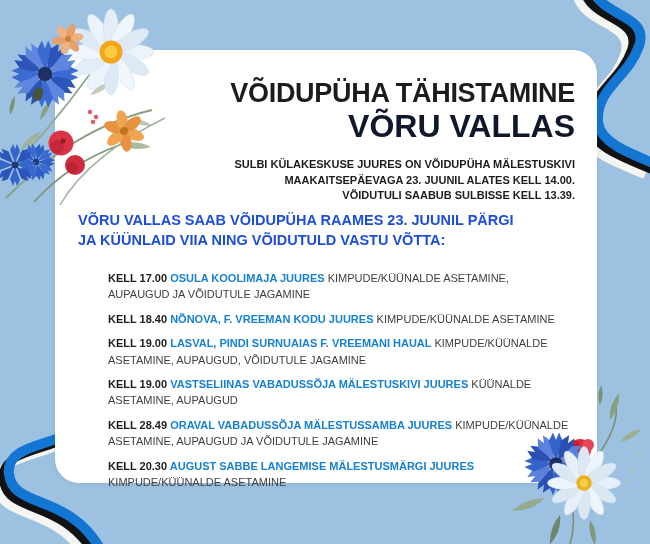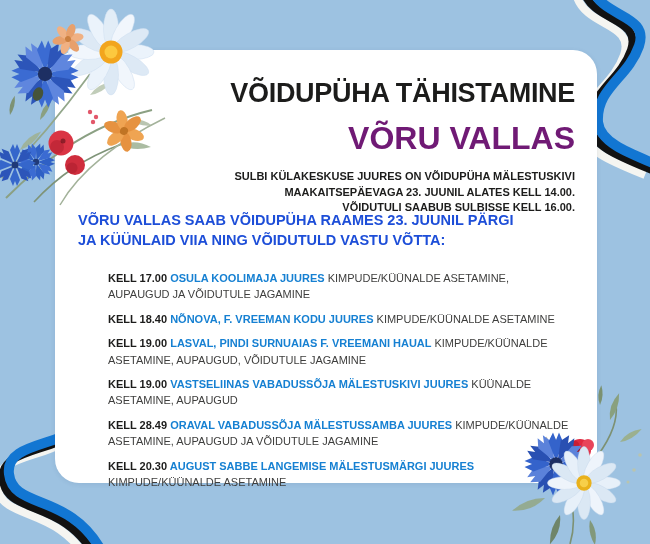--- a/index.html
+++ b/index.html
@@ -5,21 +5,21 @@
   html,body{margin:0;padding:0;}
   body{font-family:"Liberation Sans", sans-serif;}
   .stage{position:relative;width:650px;height:544px;overflow:hidden;background:#9dc2e1;}
   svg{display:block;}
   .ribbons{position:absolute;left:0;top:0;z-index:1;pointer-events:none;}
   .card{position:absolute;left:55px;top:50px;width:542px;height:433px;background:#ffffff;
         border-radius:24px;z-index:2;box-shadow:0 1px 5px rgba(40,70,110,.10);}
   .content{position:absolute;left:55px;top:50px;width:542px;height:454px;z-index:3;border-radius:13px;}
   .header-block{position:absolute;top:28px;right:22px;text-align:right;}
   .title1{font-size:27px;line-height:30px;font-weight:800;letter-spacing:-0.3px;color:#1c1c1b;white-space:nowrap;}
-  .title2{font-size:32px;line-height:36px;font-weight:800;letter-spacing:0;color:#701a75;white-space:nowrap;margin-top:12px;}
+  .title2{font-size:32px;line-height:36px;font-weight:800;letter-spacing:0;color:#0f172a;white-space:nowrap;}
   .intro{margin-top:13px;font-size:11px;line-height:15.5px;font-weight:700;color:#1c1c1b;}
   .intro div{white-space:nowrap;}
   .lead{position:absolute;left:23px;top:161px;font-size:14.5px;line-height:19.5px;
         font-weight:800;color:#1d4ed8;}
   .lead div{white-space:nowrap;}
   .schedule{position:absolute;left:45px;top:212px;width:478px;}
   .schedule p{margin:8px;font-size:11px;line-height:16.4px;font-weight:700;color:#1c1c1b;}
   .schedule .pl{color:#1680d2;}
   .schedule .dt{font-weight:400;color:#3e3e3d;}
   .flowers{position:absolute;left:0;top:0;z-index:4;pointer-events:none;}
@@ -44,21 +44,21 @@
 
   <div class="card"></div>
 
   <div class="content">
     <div class="header-block">
       <div class="title1">VÕIDUPÜHA TÄHISTAMINE</div>
       <div class="title2">VÕRU VALLAS</div>
       <div class="intro">
         <div>SULBI KÜLAKESKUSE JUURES ON VÕIDUPÜHA MÄLESTUSKIVI</div>
         <div>MAAKAITSEPÄEVAGA 23. JUUNIL ALATES KELL 14.00.</div>
-        <div>VÕIDUTULI SAABUB SULBISSE KELL 16.00.</div>
+        <div>VÕIDUTULI SAABUB SULBISSE KELL 13.39.</div>
       </div>
     </div>
 
     <div class="lead">
       <div>VÕRU VALLAS SAAB VÕIDUPÜHA RAAMES 23. JUUNIL PÄRGI</div>
       <div>JA KÜÜNLAID VIIA NING VÕIDUTULD VASTU VÕTTA:</div>
     </div>
 
     <div class="schedule">
       <p><span class="tm">KELL 17.00</span> <span class="pl">OSULA KOOLIMAJA JUURES</span> <span class="dt">KIMPUDE/KÜÜNALDE ASETAMINE, AUPAUGUD JA VÕIDUTULE JAGAMINE</span></p>

